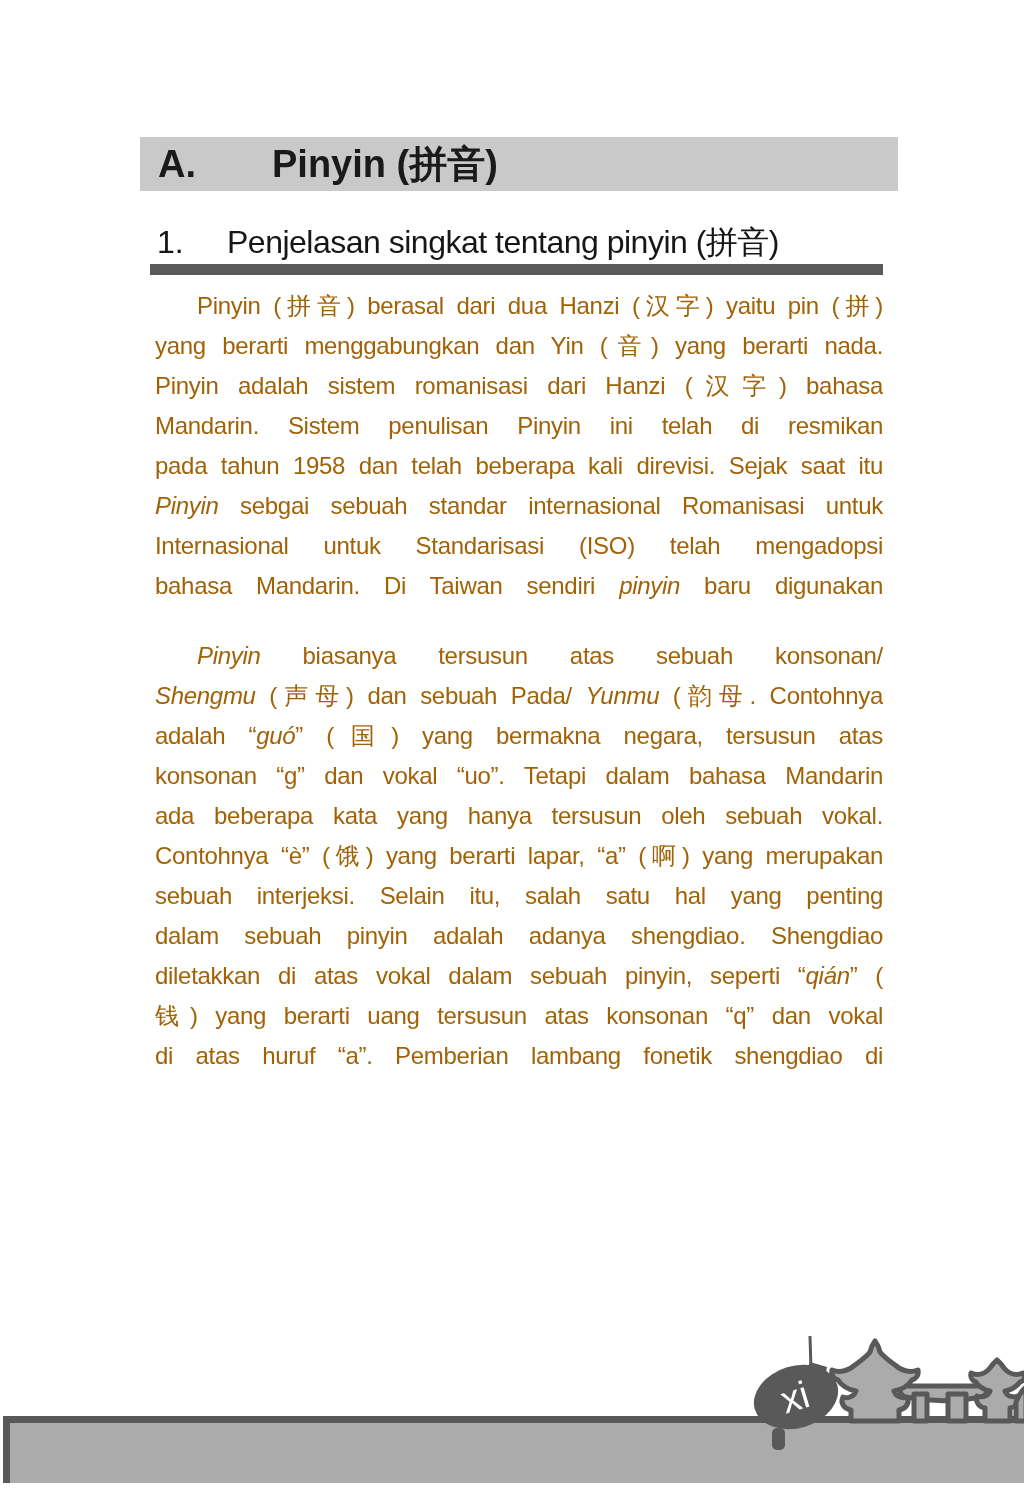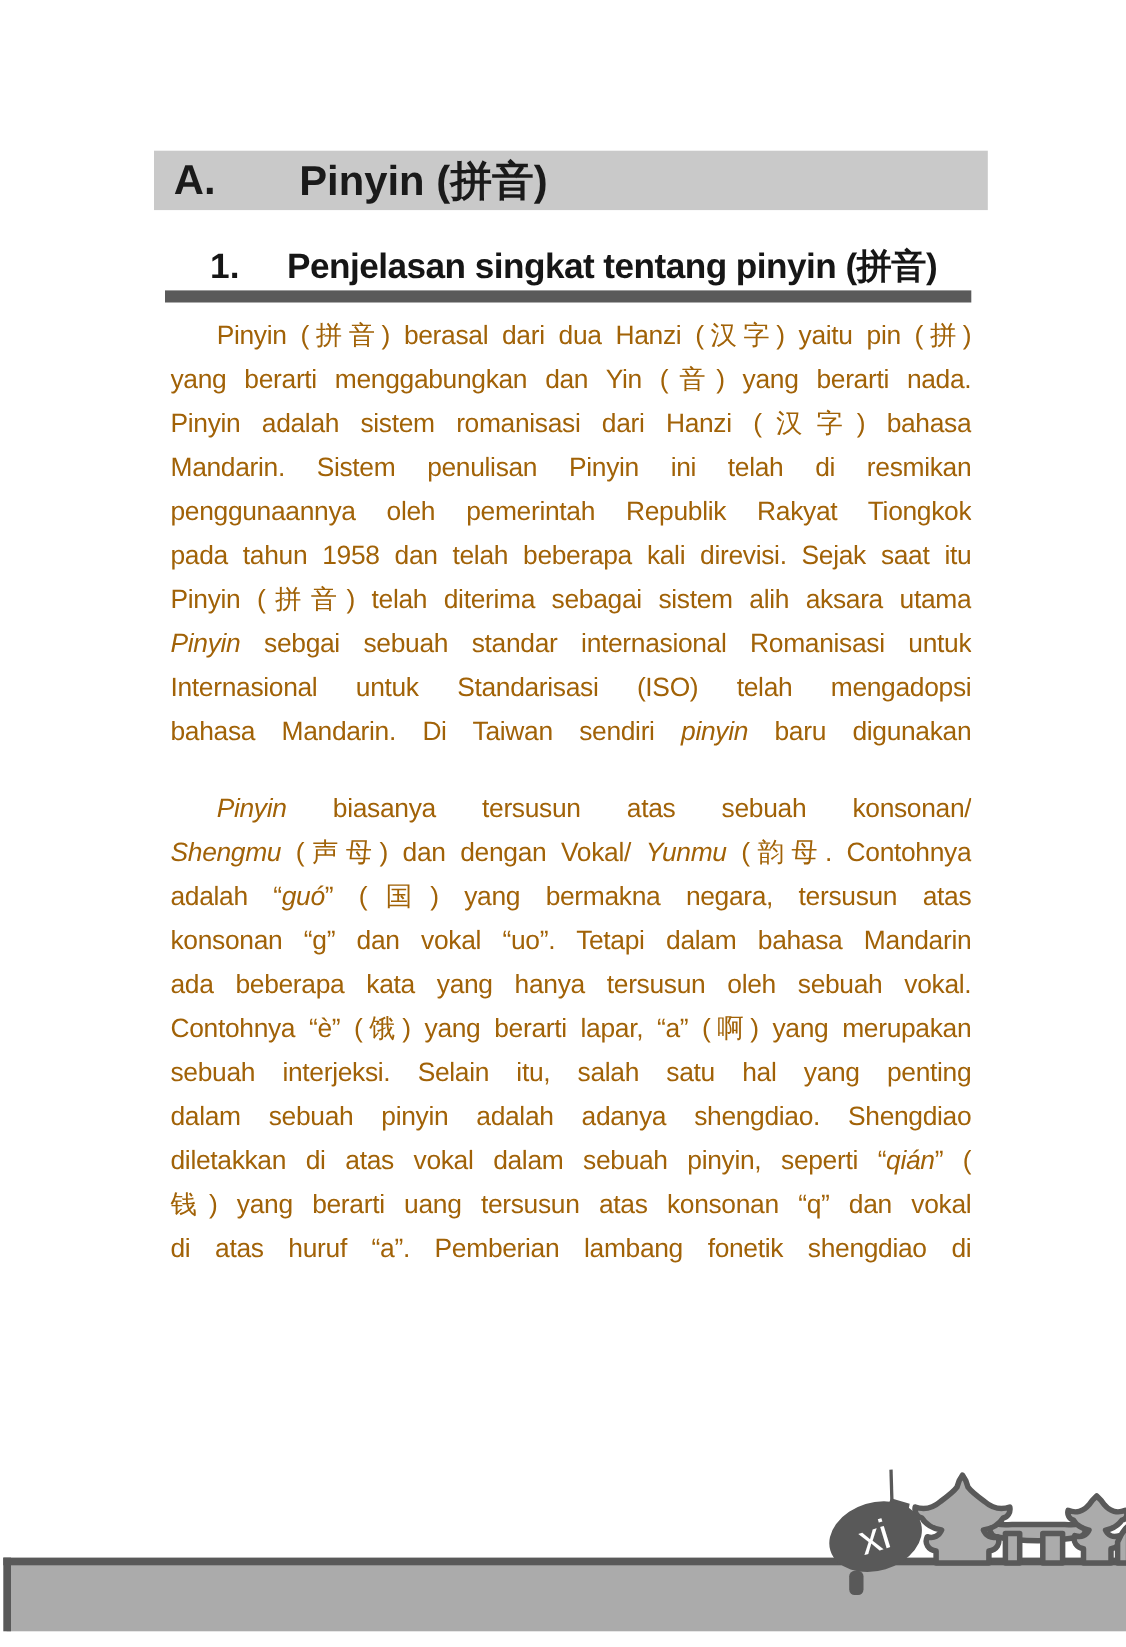--- a/index.html
+++ b/index.html
@@ -21,21 +21,21 @@
     display: flex; align-items: center;
     box-sizing: border-box; padding-left: 18px;
     font-size: 38px; font-weight: 700; color: #1a1a1a;
   }
   .chapter-bar .ch-label { display: inline-block; width: 114px; }
 
   
   .section-heading {
     position: absolute; left: 157px; top: 221px;
     width: 740px; white-space: nowrap;
-    font-size: 32px; font-weight: 700; letter-spacing: -0.5px; color: #161616; margin-left: 34px;
+    font-size: 32px; font-weight: 400; letter-spacing: -0.5px; color: #161616;
   }
   .section-heading .sec-num { display: inline-block; width: 70px; letter-spacing: 0; }
   .heading-rule {
     position: absolute; left: 150px; top: 264px;
     width: 733px; height: 11px; background: #5a5a5a;
   }
 
   
   .body-text {
     position: absolute; left: 155px; top: 286px; width: 728px;
@@ -72,30 +72,28 @@
     <span class="sec-num">1.</span><span class="sec-title">Penjelasan singkat tentang pinyin (拼音)</span>
   </div>
   <div class="heading-rule"></div>
 
   <main class="body-text" id="paragraphs">
       <div class="para">
         <div class="line indent fill"><span>Pinyin (拼音) berasal dari dua Hanzi (汉字) yaitu pin (拼)</span></div>
         <div class="line fill"><span>yang berarti menggabungkan dan Yin (音) yang berarti nada.</span></div>
         <div class="line fill"><span>Pinyin adalah sistem romanisasi dari Hanzi (汉字) bahasa</span></div>
         <div class="line fill"><span>Mandarin. Sistem penulisan Pinyin ini telah di resmikan</span></div>
-        <div class="line fill"><span>penggunaannya oleh pemerintah Republik Rakyat Tiongkok</span></div>
         <div class="line fill"><span>pada tahun 1958 dan telah beberapa kali direvisi. Sejak saat itu</span></div>
-        <div class="line fill"><span>Pinyin (拼音) telah diterima sebagai sistem alih aksara utama</span></div>
         <div class="line fill"><span></span><i>Pinyin</i><span> sebgai sebuah standar internasional Romanisasi untuk</span></div>
         <div class="line fill"><span>Internasional untuk Standarisasi (ISO) telah mengadopsi</span></div>
         <div class="line fill"><span>bahasa Mandarin. Di Taiwan sendiri </span><i>pinyin</i><span> baru digunakan</span></div>
       </div>
       <div class="para">
         <div class="line indent fill"><span></span><i>Pinyin</i><span> biasanya tersusun atas sebuah konsonan/</span></div>
-        <div class="line fill"><span></span><i>Shengmu</i><span> (声母) dan dengan Vokal/ </span><i>Yunmu</i><span> (韵母. Contohnya</span></div>
+        <div class="line fill"><span></span><i>Shengmu</i><span> (声母) dan sebuah Pada/ </span><i>Yunmu</i><span> (韵母. Contohnya</span></div>
         <div class="line fill"><span>adalah “</span><i>guó</i><span>” (国) yang bermakna negara, tersusun atas</span></div>
         <div class="line fill"><span>konsonan “g” dan vokal “uo”. Tetapi dalam bahasa Mandarin</span></div>
         <div class="line fill"><span>ada beberapa kata yang hanya tersusun oleh sebuah vokal.</span></div>
         <div class="line fill"><span>Contohnya “è” (饿) yang berarti lapar, “a” (啊) yang merupakan</span></div>
         <div class="line fill"><span>sebuah interjeksi. Selain itu, salah satu hal yang penting</span></div>
         <div class="line fill"><span>dalam sebuah pinyin adalah adanya shengdiao. Shengdiao</span></div>
         <div class="line fill"><span>diletakkan di atas vokal dalam sebuah pinyin, seperti “</span><i>qián</i><span>” (</span></div>
         <div class="line fill"><span>钱) yang berarti uang tersusun atas konsonan “q” dan vokal</span></div>
         <div class="line fill"><span>di atas huruf “a”.  Pemberian lambang fonetik shengdiao di</span></div>
       </div>

